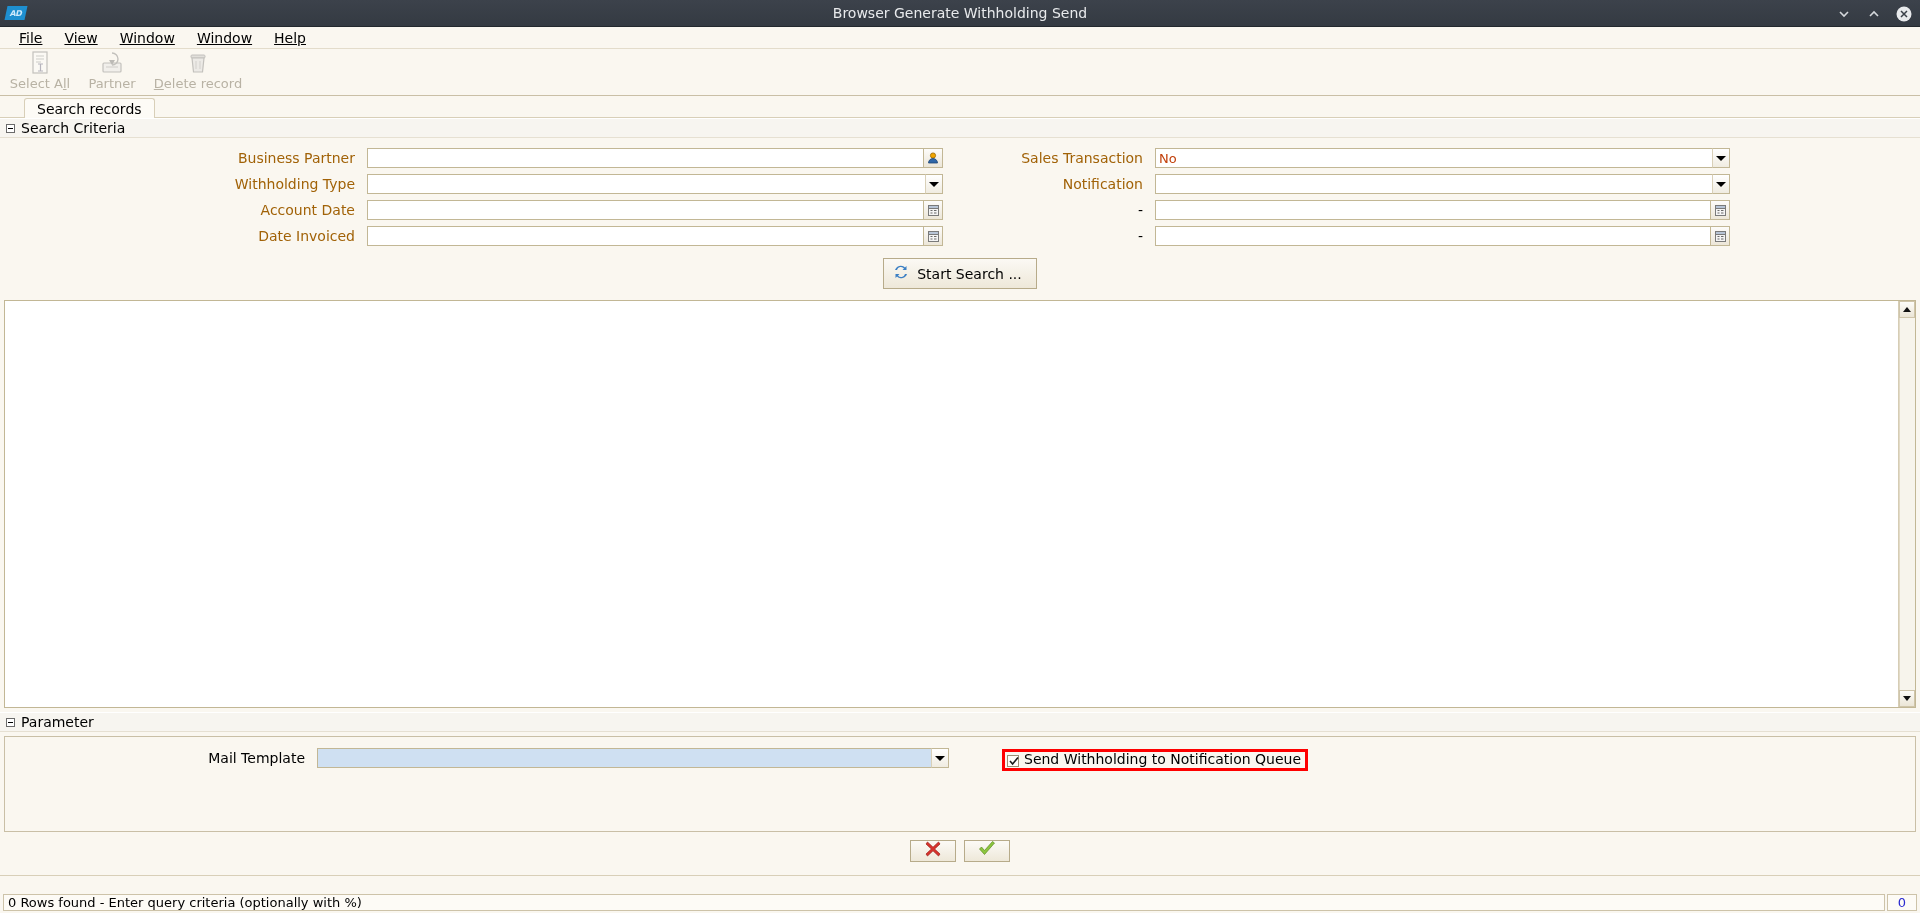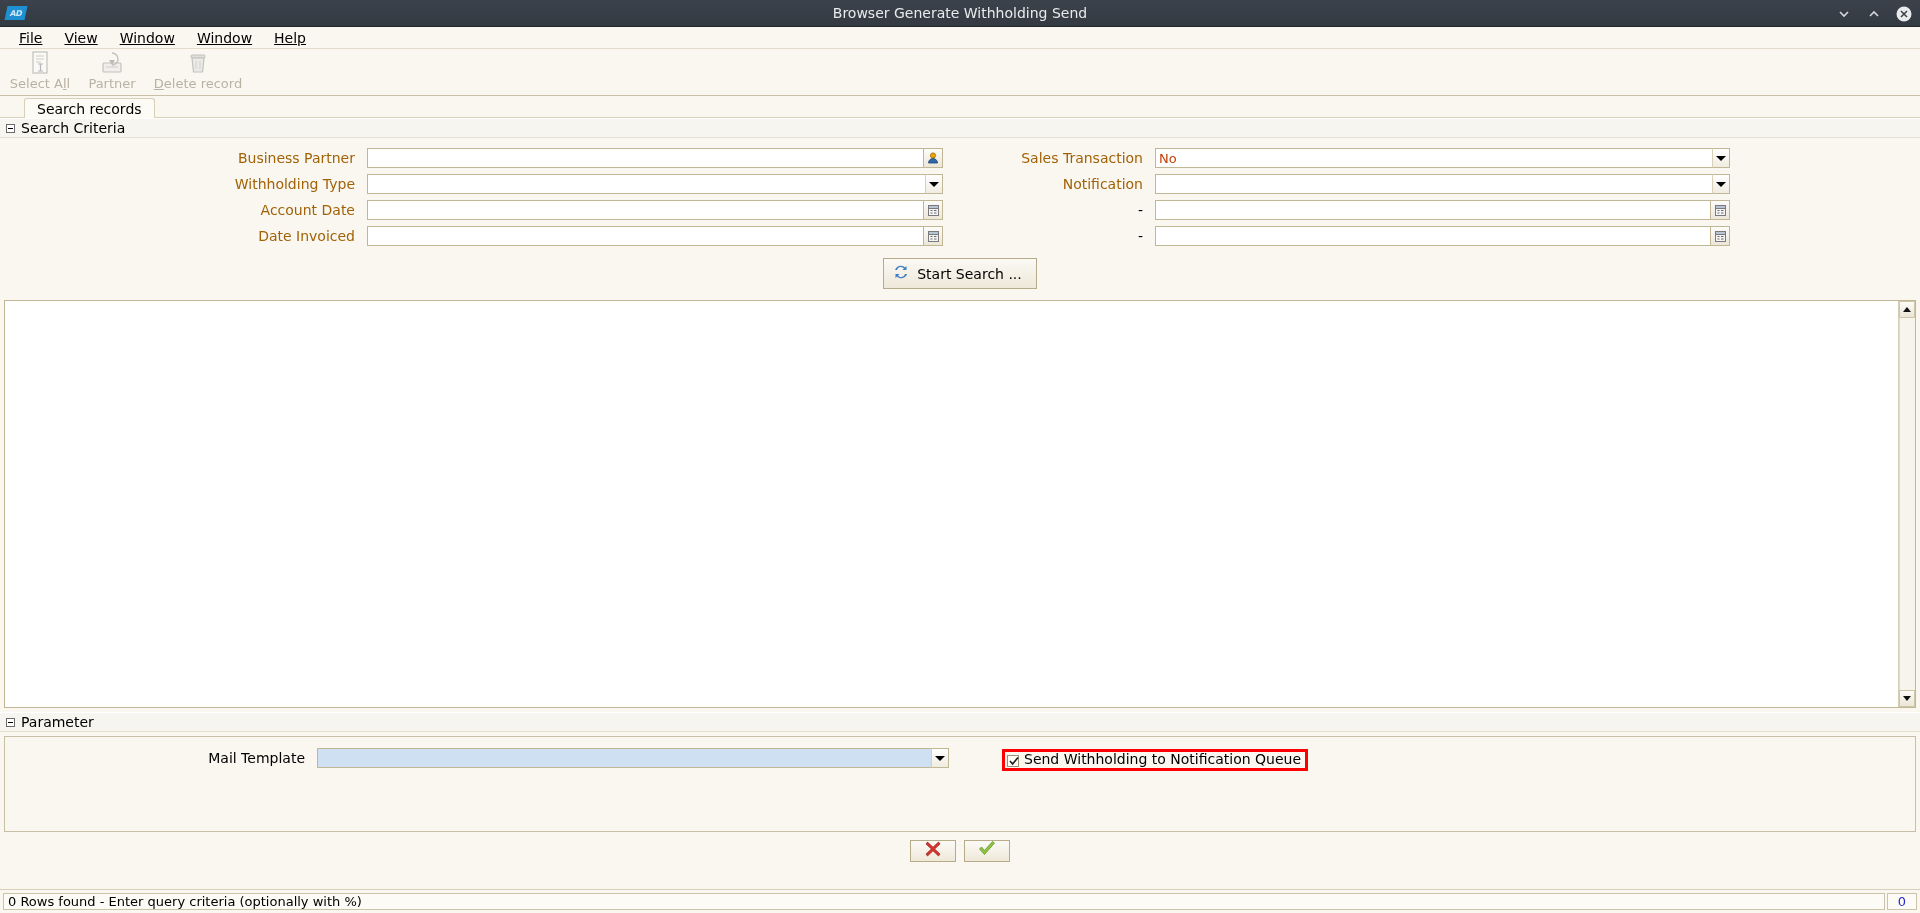--- a/index.html
+++ b/index.html
@@ -246,24 +246,24 @@
     width: 46px; height: 22px;
     border: 1px solid #b7ab8a;
     background: linear-gradient(to bottom, #fcfaf6 0%, #eee8d9 100%);
     display: flex; align-items: center; justify-content: center;
     cursor: default;
   }
 
   
   .statusbar {
     position: absolute; left: 0; bottom: 0;
-    width: 1920px; height: 24px;
+    width: 1920px; height: 38px;
     background: #faf7f0;
     border-top: 1px solid #d8cfb8;
-    display: flex; align-items: center;
+    display: flex; align-items: flex-end;
     padding: 2px 3px;
     gap: 2px;
   }
   .status-main {
     flex: 1; border: 1px solid #cdc3a9; background: #fdfbf6;
     font-size: 13px; color: #000;
     display: flex; align-items: center; padding-left: 4px;
   }
   .status-count {
     width: 30px; border: 1px solid #cdc3a9; background: #fdfbf6;

